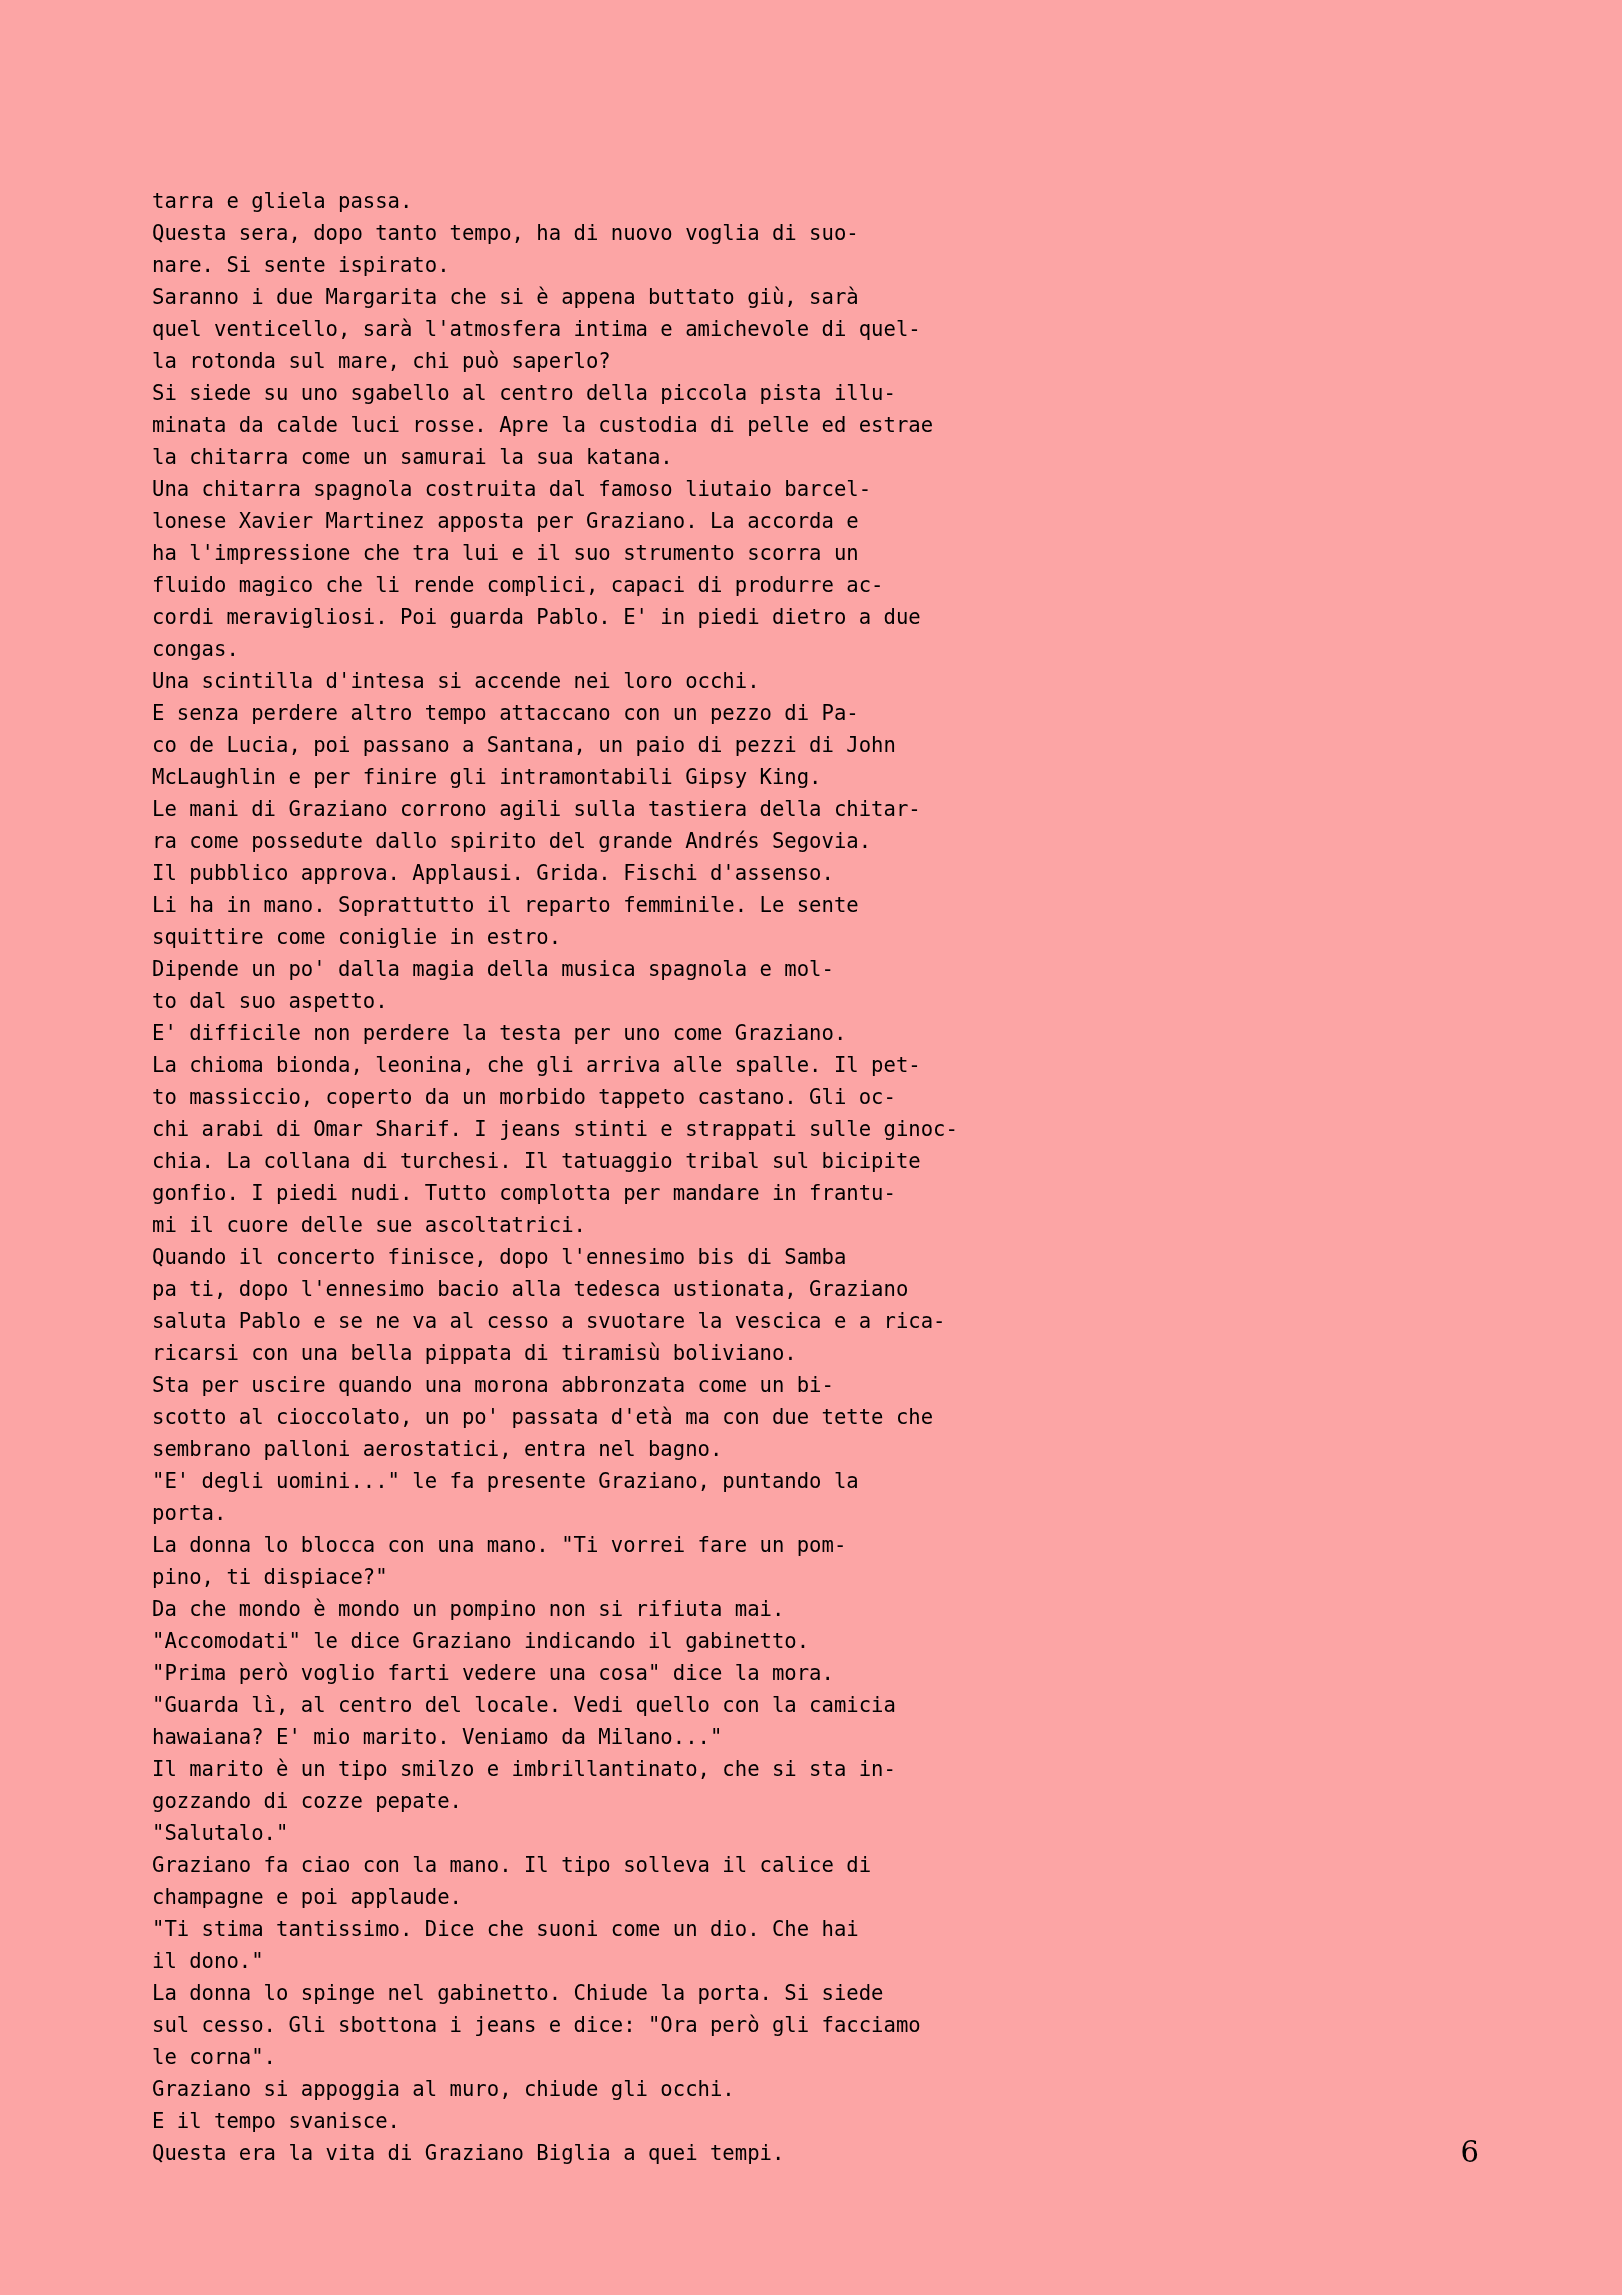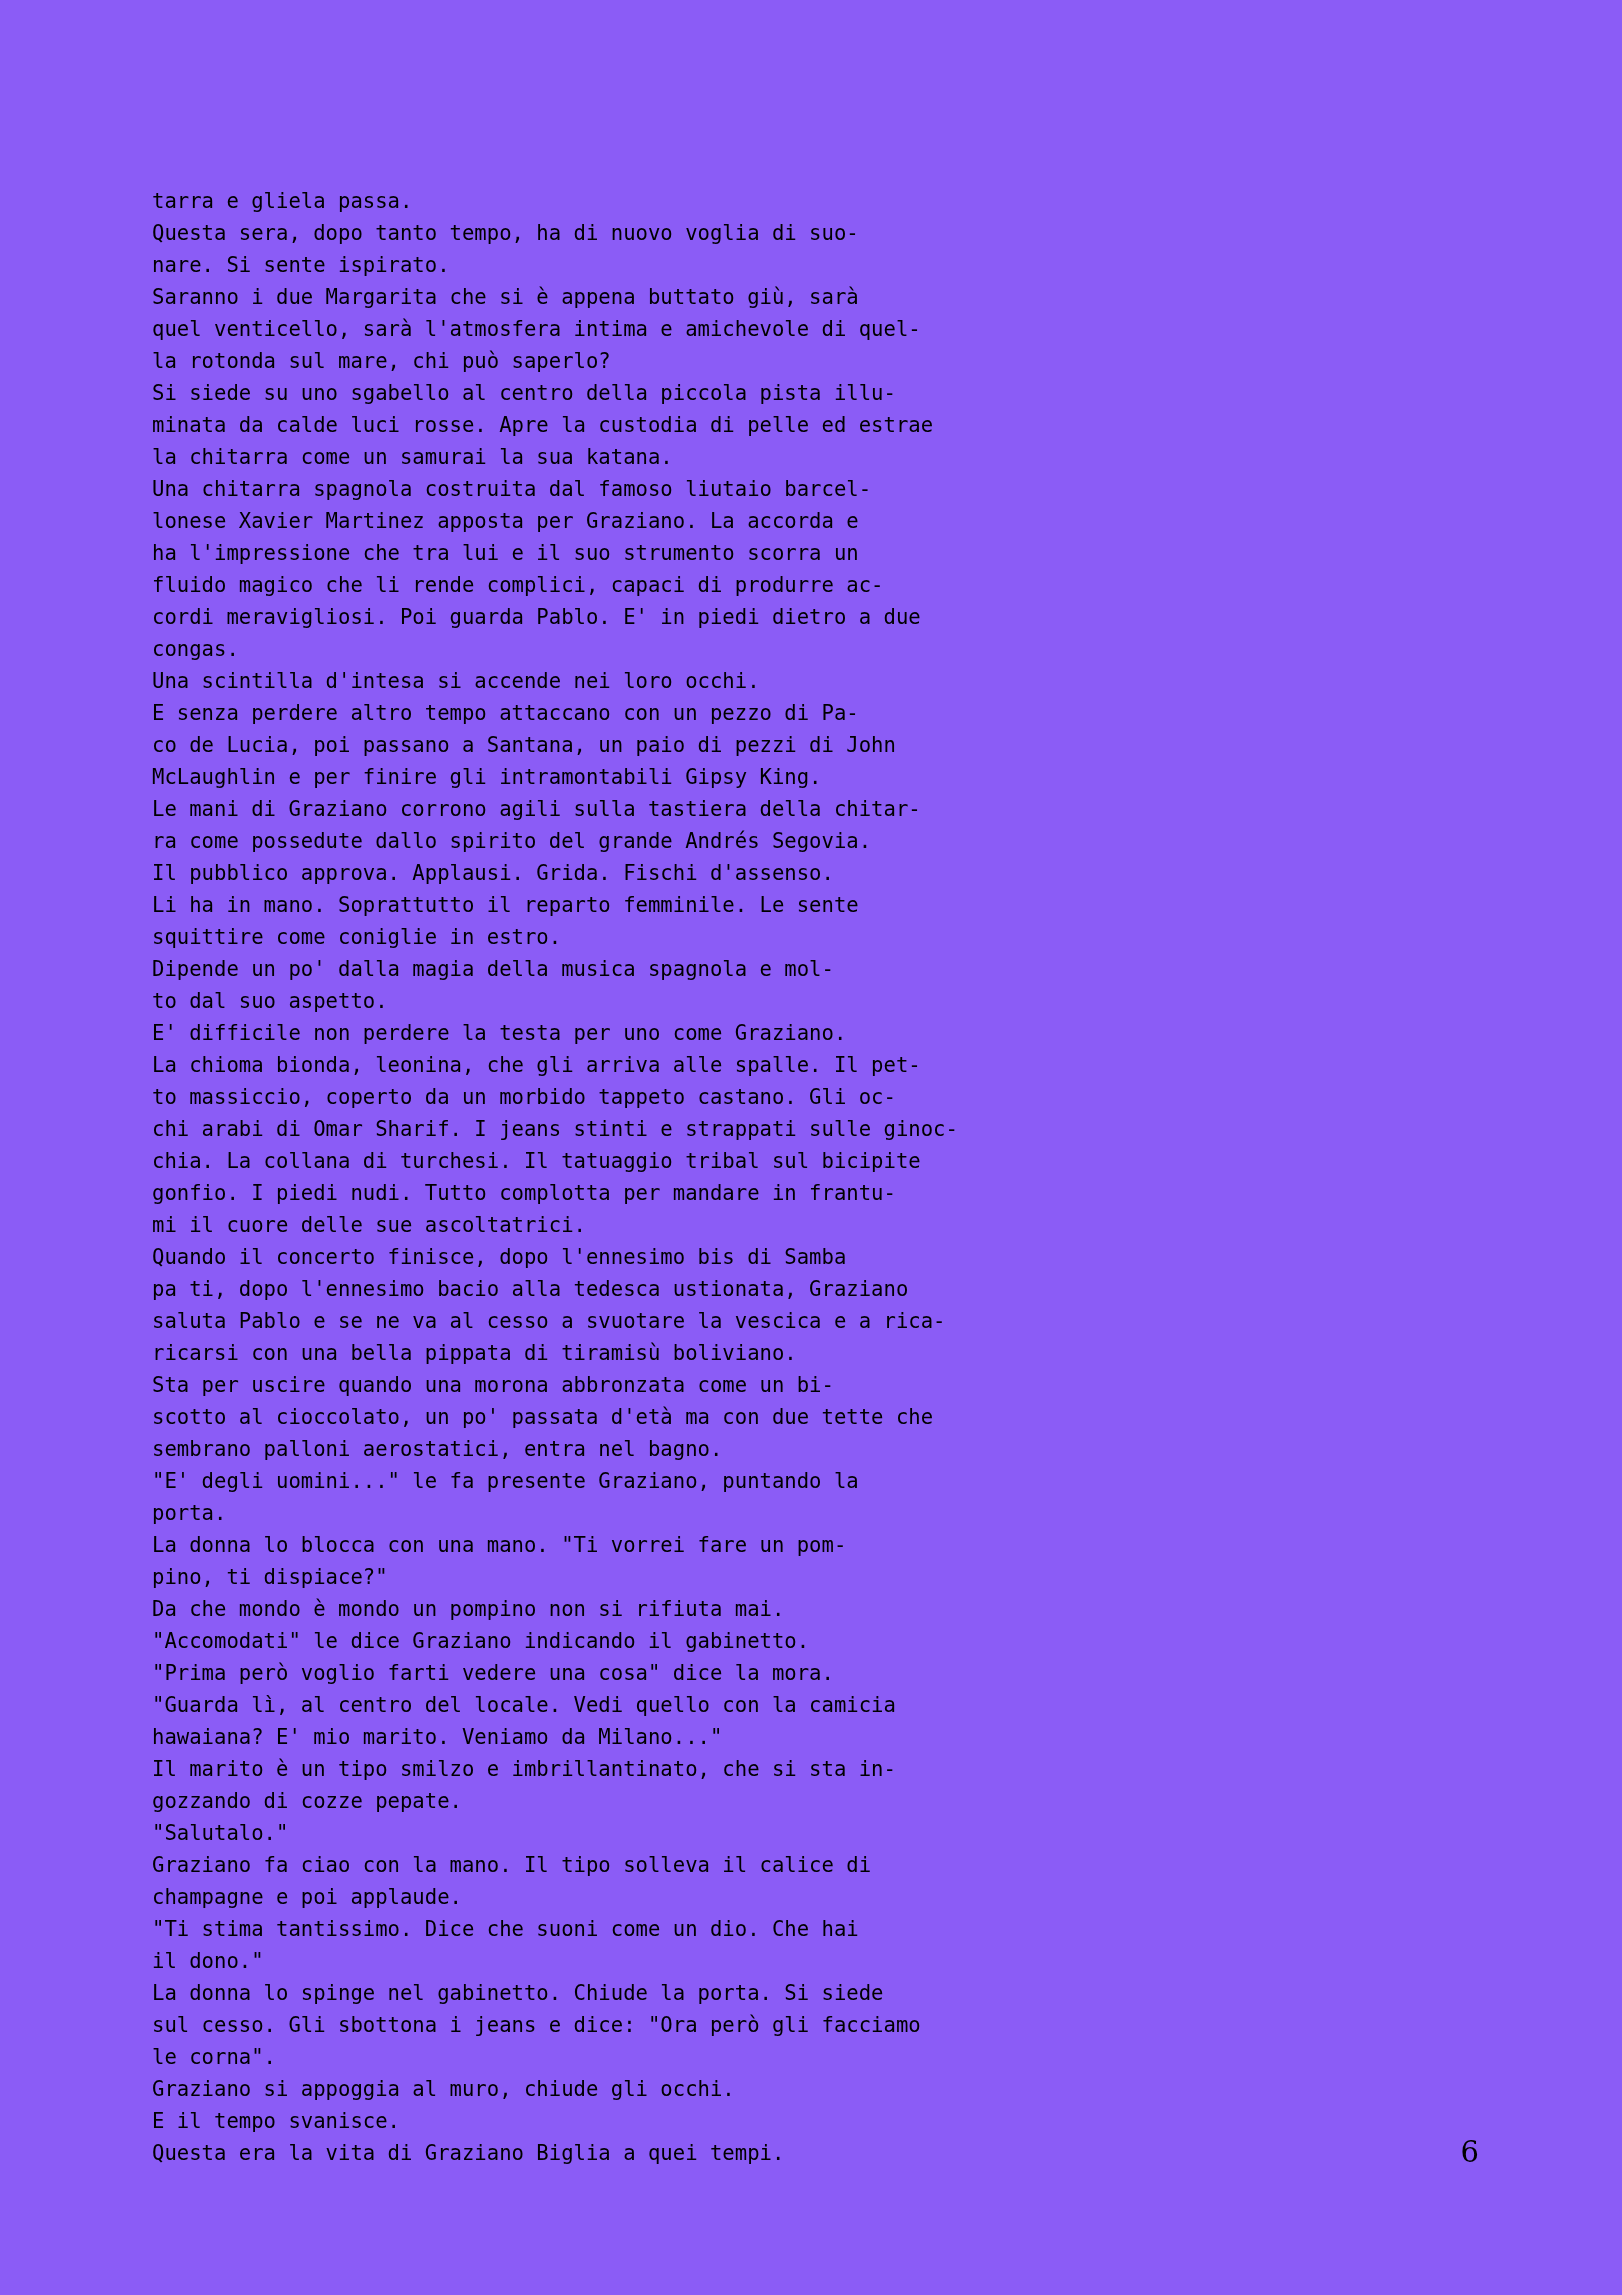--- a/index.html
+++ b/index.html
@@ -12,21 +12,21 @@
     height: 2295px;
     position: relative;
     font-family: "DejaVu Sans Mono", monospace;
   }
   .page {
     position: absolute;
     left: 0;
     top: 0;
     width: 1622px;
     height: 2295px;
-    background: #8b5cf6;
+    background: #fca5a5;
     overflow: hidden;
   }
   .text-block {
     position: absolute;
     left: 152px;
     top: 185px;
     width: 1302px;
     font-family: "DejaVu Sans Mono", monospace;
     font-size: 20.6px;
     line-height: 32px;

